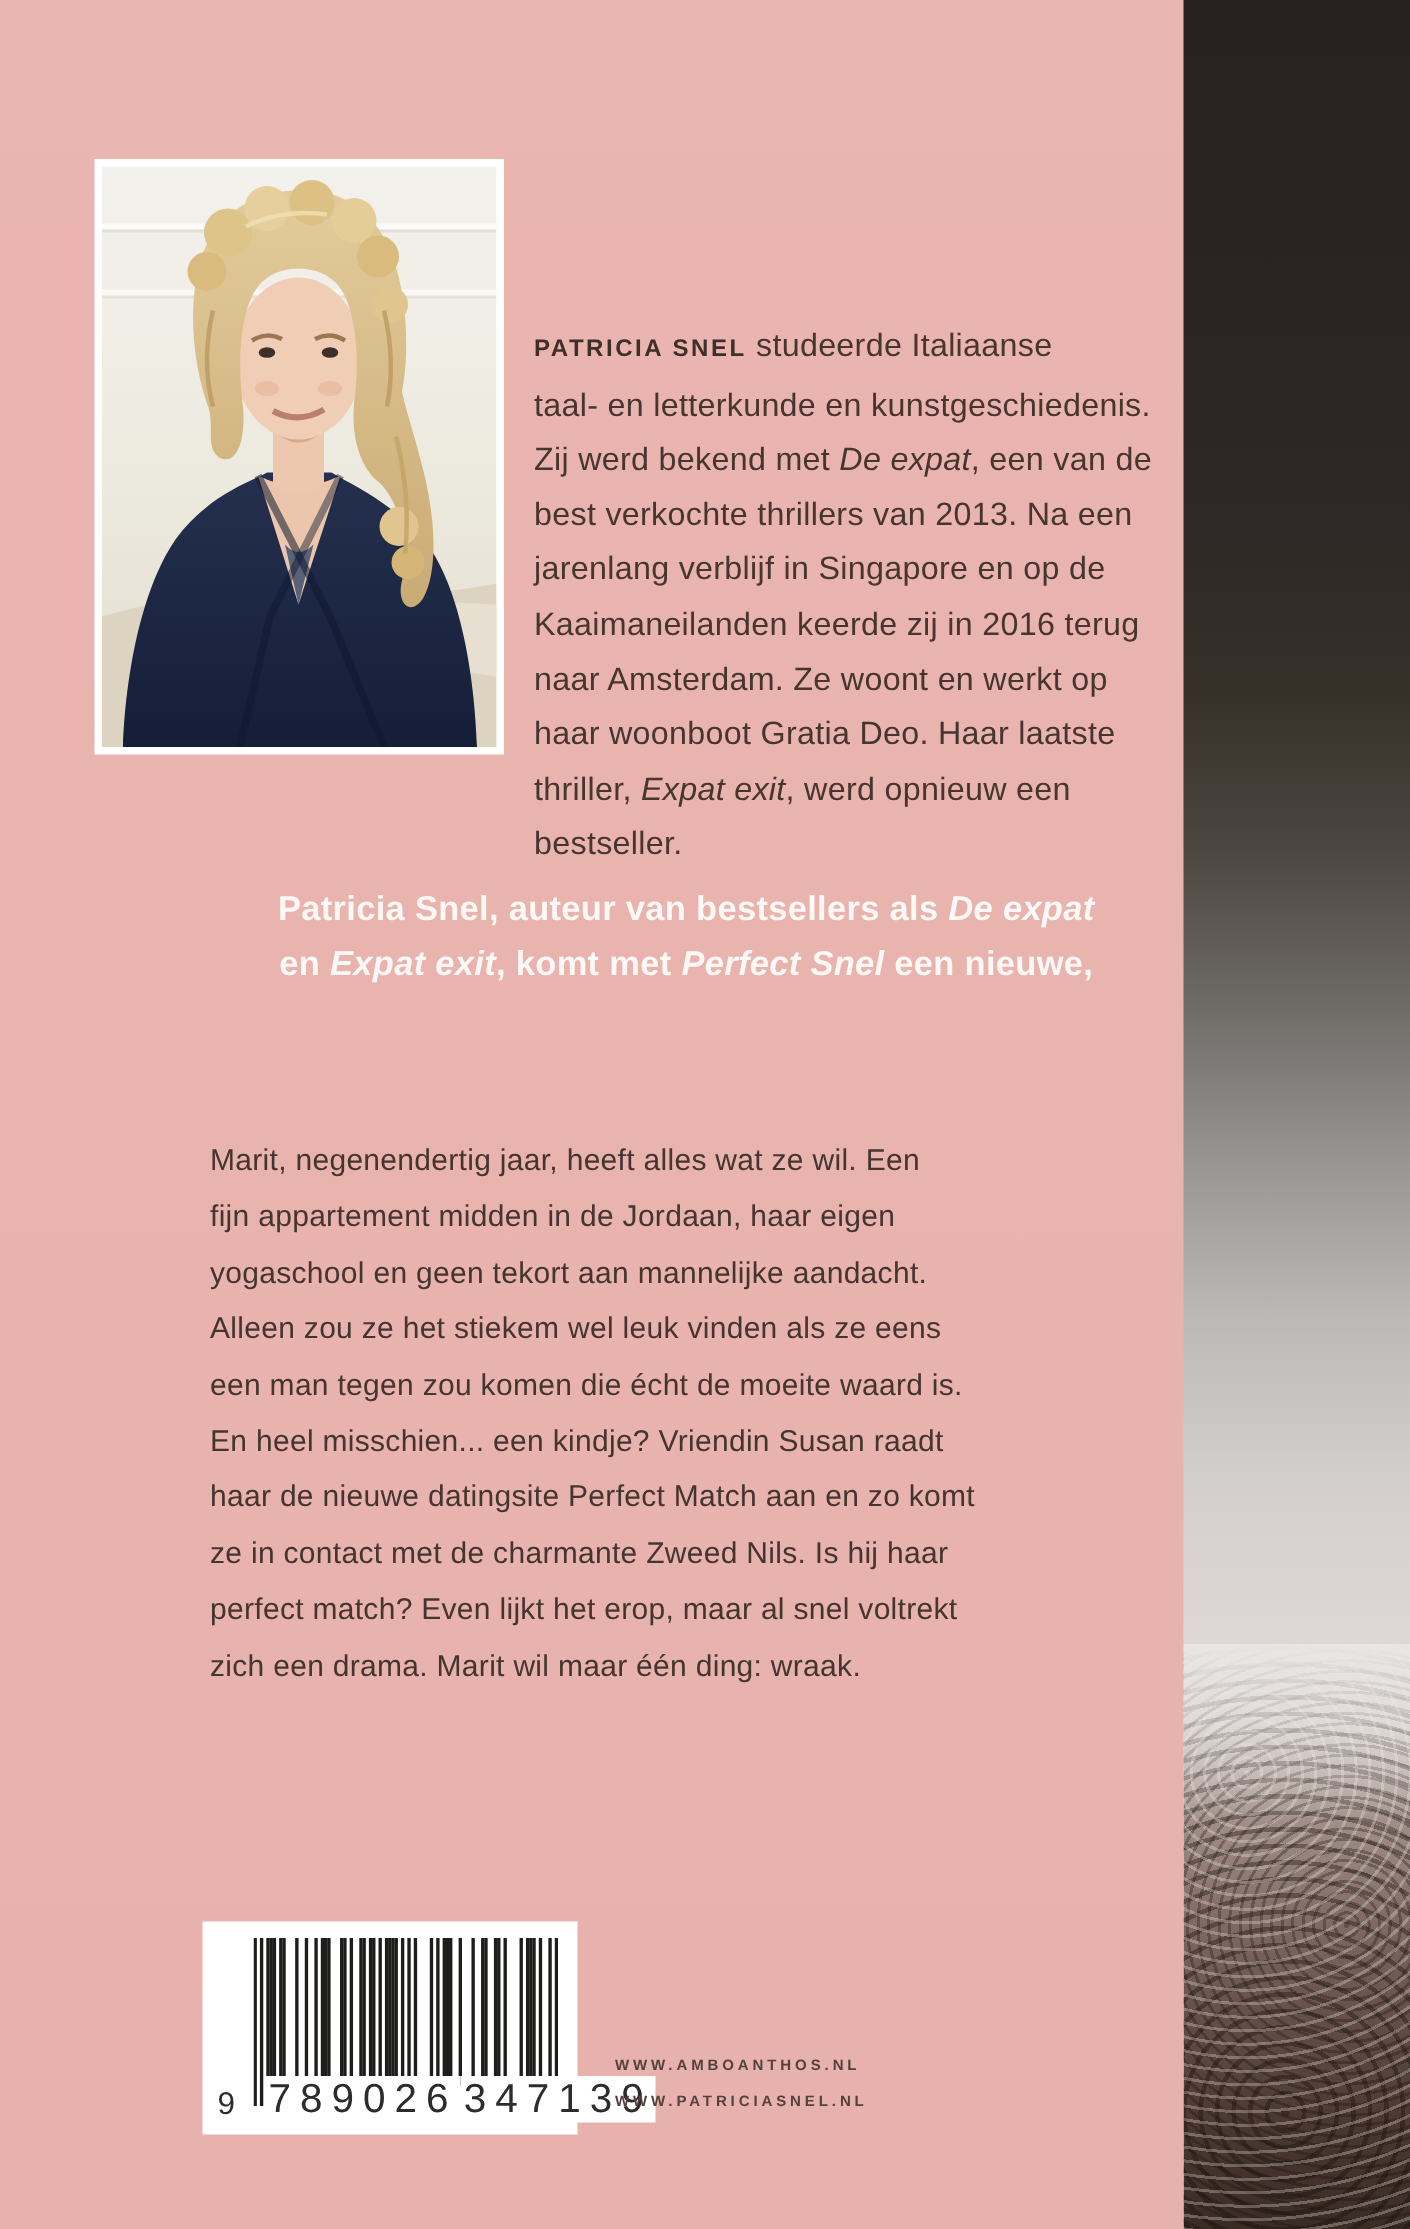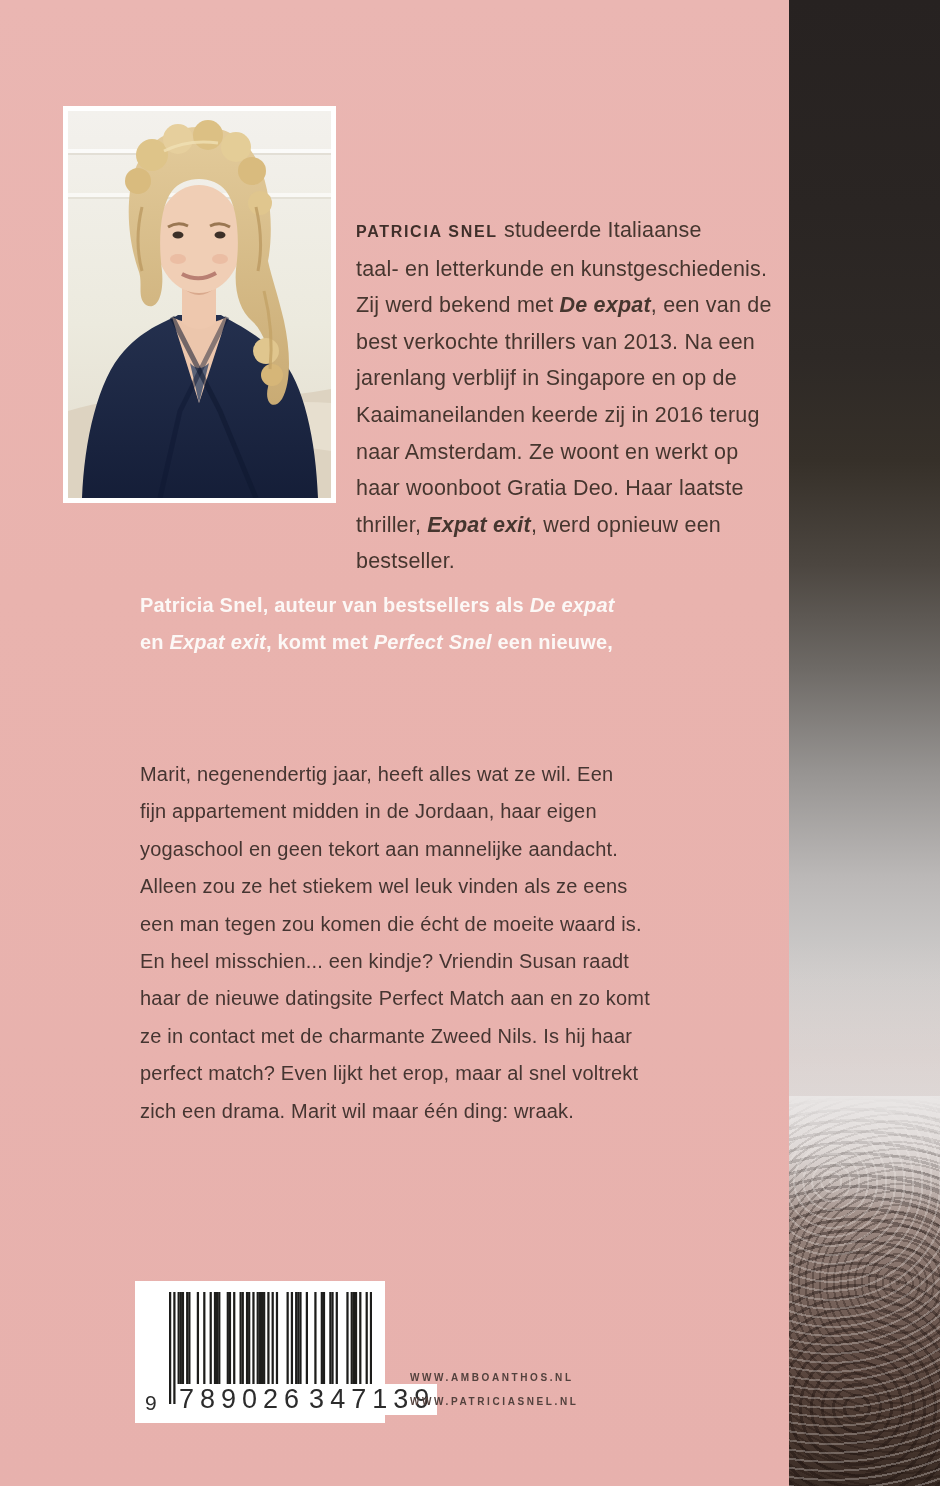--- a/index.html
+++ b/index.html
@@ -35,24 +35,24 @@
 
   
   .photo-frame{position:absolute;left:63px;top:106px;width:273px;height:397px;
     background:#ffffff;padding:5px;box-sizing:border-box;}
   .photo-frame svg{display:block;width:263px;height:387px;}
 
   
   .bio{position:absolute;left:356px;top:212px;width:420px;
     font-size:21.5px;line-height:36.6px;color:#46362f;letter-spacing:.2px;}
   .bio .name{font-weight:700;letter-spacing:1.7px;font-size:16px;color:#3f2f2a;}
-  .it{font-style:italic;font-weight:bold;}
+  .it{font-style:italic;}
 
   .intro{position:absolute;left:140px;top:587px;width:635px;
-    font-size:20px;font-weight:700;line-height:37.2px;color:#fcf8f6;letter-spacing:.2px;}
+    font-size:23px;font-weight:700;line-height:37.2px;color:#fcf8f6;letter-spacing:.2px;text-align:center;}
 
   .synopsis{position:absolute;left:140px;top:756px;width:648px;
     font-size:20px;line-height:37.4px;color:#453531;letter-spacing:.2px;}
 
   
   .barcode-box{position:absolute;left:135px;top:1281px;width:250px;height:142px;
     background:#ffffff;box-sizing:border-box;}
   .barcode-bars{position:absolute;left:34px;top:11px;width:203px;height:112px;}
   .barcode-digit-left{position:absolute;left:10px;bottom:8px;
     font-size:21px;color:#2c2c2c;}

